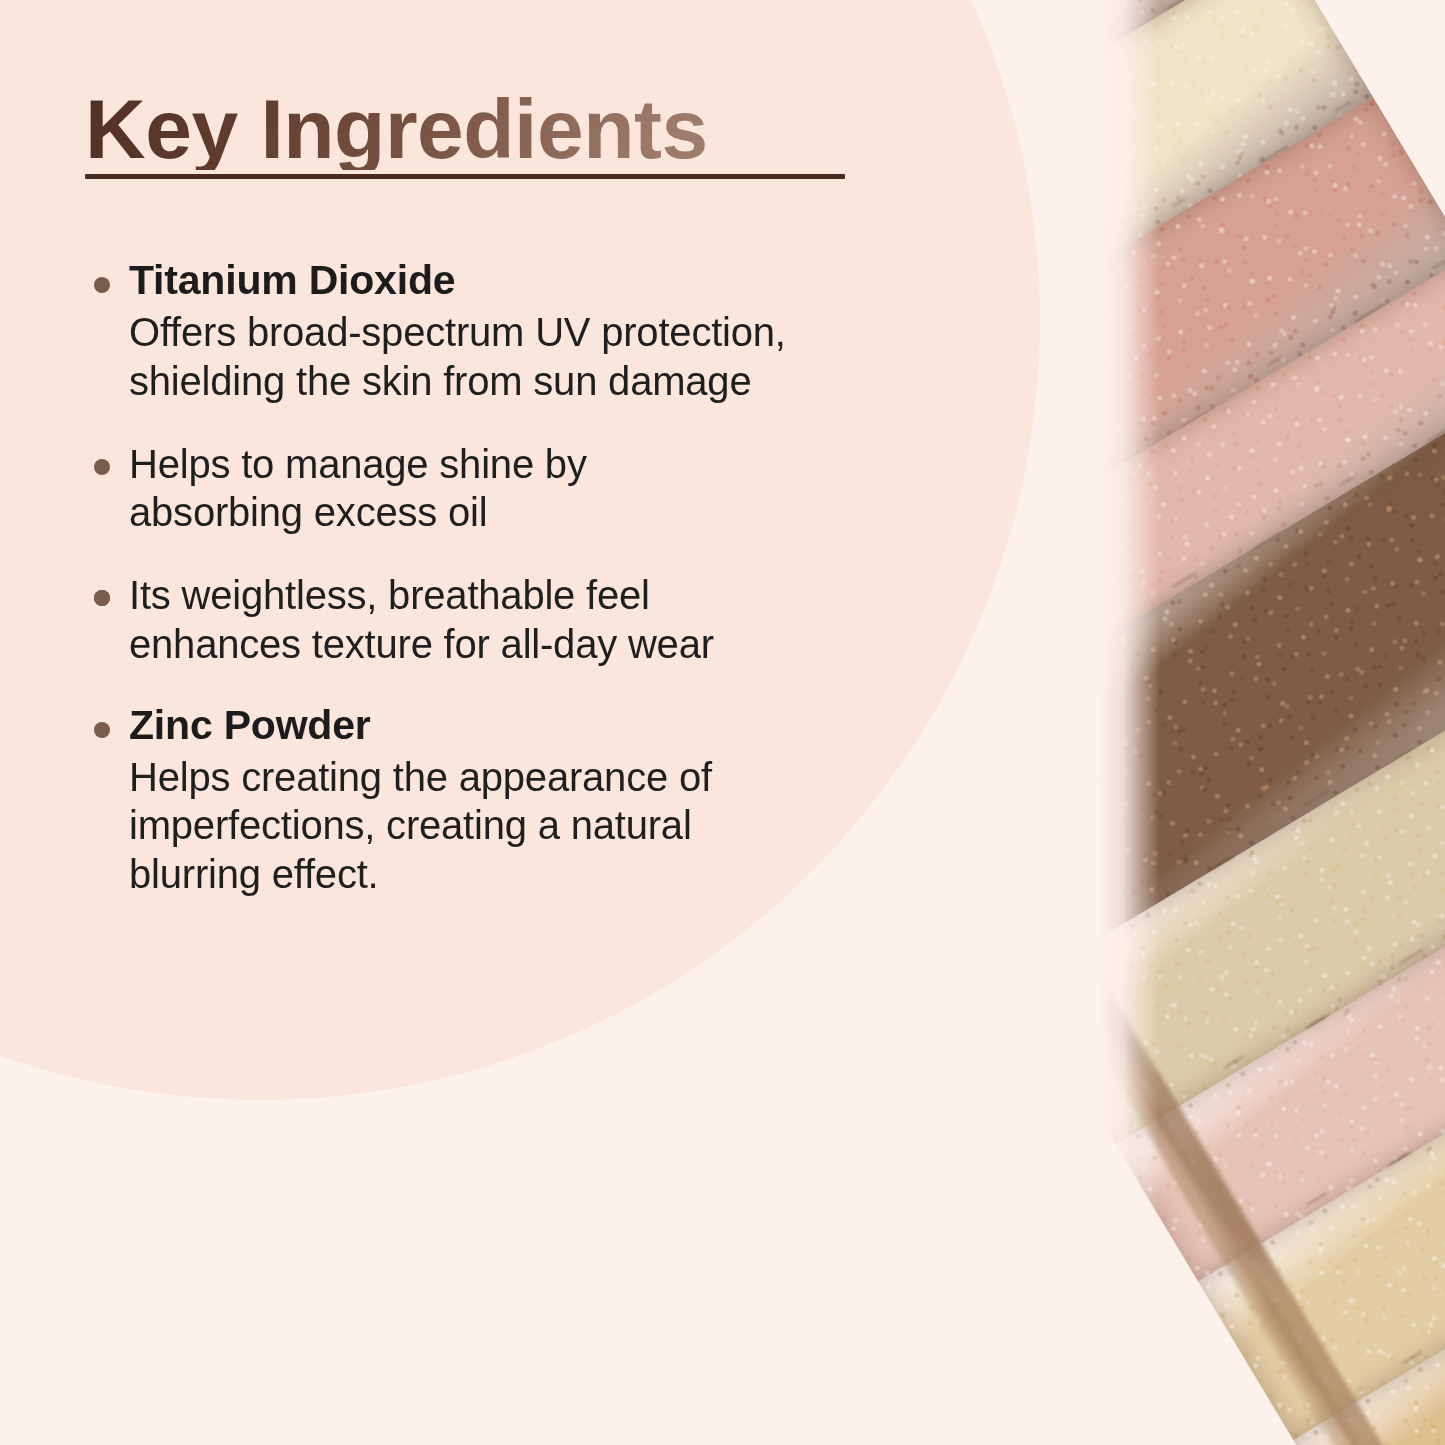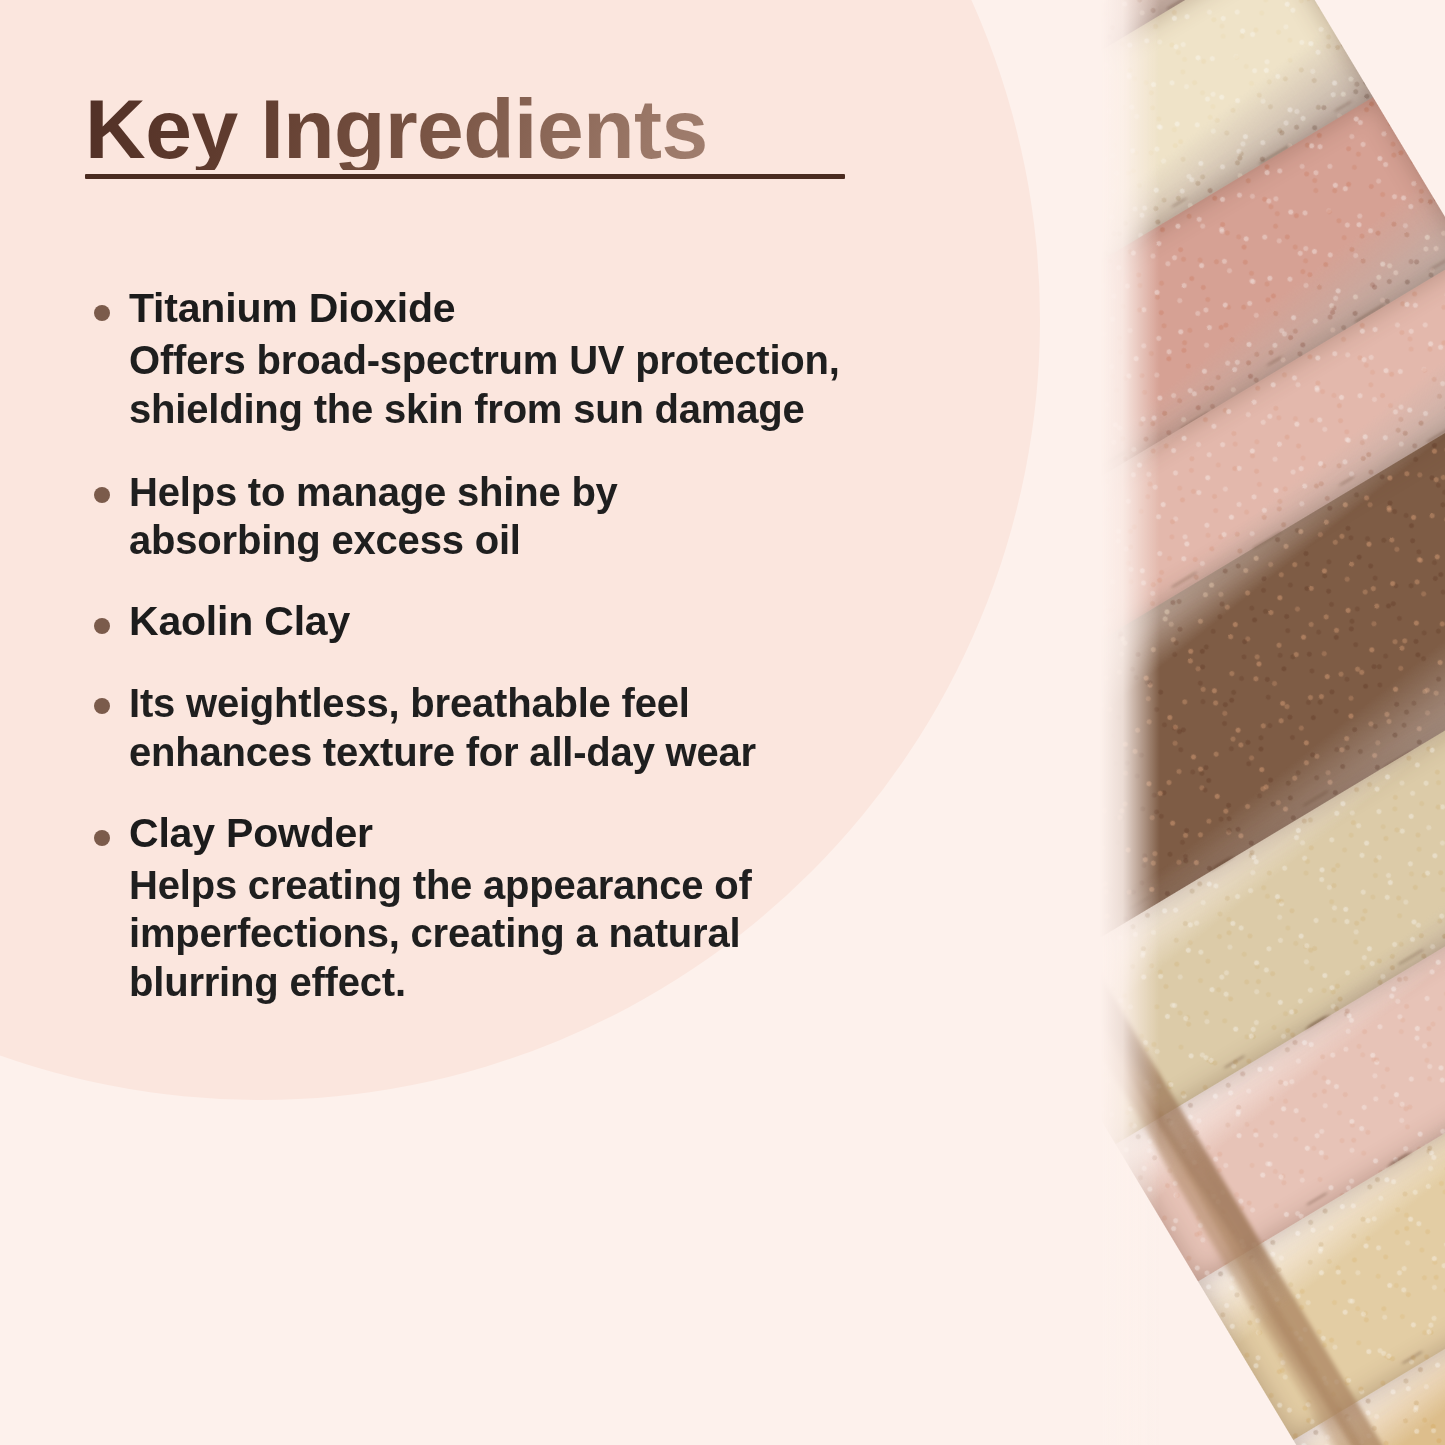--- a/index.html
+++ b/index.html
@@ -74,21 +74,20 @@
     top: 258px;
     width: 900px;
     list-style: none;
     margin: 0;
     padding: 0;
   }
   .ing-item {
     position: relative;
     padding-left: 41px;
     margin-bottom: 34px;
-    margin-top: 28px;
   }
   .ing-item:last-child { margin-bottom: 0; }
 
   .ing-bullet {
     position: absolute;
     left: 6px;
     top: 19px;
     width: 16px;
     height: 16px;
     border-radius: 50%;
@@ -99,21 +98,21 @@
     font-size: 41px;
     line-height: 1.12;
     font-weight: bold;
     color: #1c1c1c;
     letter-spacing: -0.2px;
   }
   .ing-desc {
     display: block;
     font-size: 40px;
     line-height: 1.22;
-    font-weight: 700;
+    font-weight: 400;
     color: #1f1f1f;
     letter-spacing: -0.2px;
     white-space: pre-line;
     margin-top: 4px;
   }
 
   
   .powder-panel {
     position: absolute;
     right: 0;
@@ -233,30 +232,29 @@
           <span class="ing-desc">Offers broad-spectrum UV protection,
 shielding the skin from sun damage</span>
         </li>
         <li class="ing-item">
           <span class="ing-bullet" style="background: rgb(123, 91, 75);"></span>
           <span class="ing-desc">Helps to manage shine by
 absorbing excess oil</span>
         </li>
         <li class="ing-item">
           <span class="ing-bullet" style="background: rgb(123, 91, 75);"></span>
-          <span class="ing-name">Kaolin Clay</span>
         </li>
         <li class="ing-item">
           <span class="ing-bullet" style="background: rgb(123, 91, 75);"></span>
           <span class="ing-desc">Its weightless, breathable feel
 enhances texture for all-day wear</span>
         </li>
         <li class="ing-item">
           <span class="ing-bullet" style="background: rgb(123, 91, 75);"></span>
-          <span class="ing-name">Clay Powder</span>
+          <span class="ing-name">Zinc Powder</span>
           <span class="ing-desc">Helps creating the appearance of
 imperfections, creating a natural
 blurring effect.</span>
         </li>
       </ul>
 
   </div>
 
   <div class="powder-panel">
     <div class="powder-stack" id="powder-stack">

